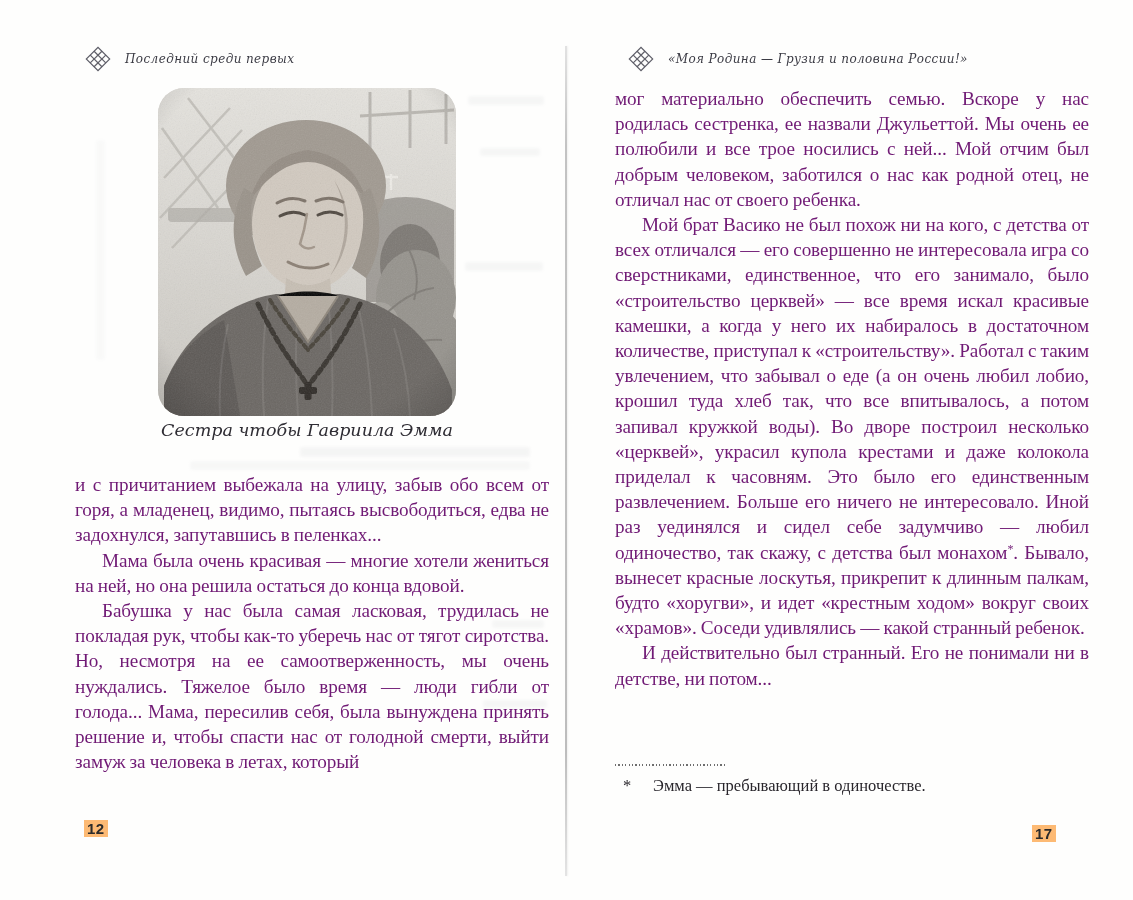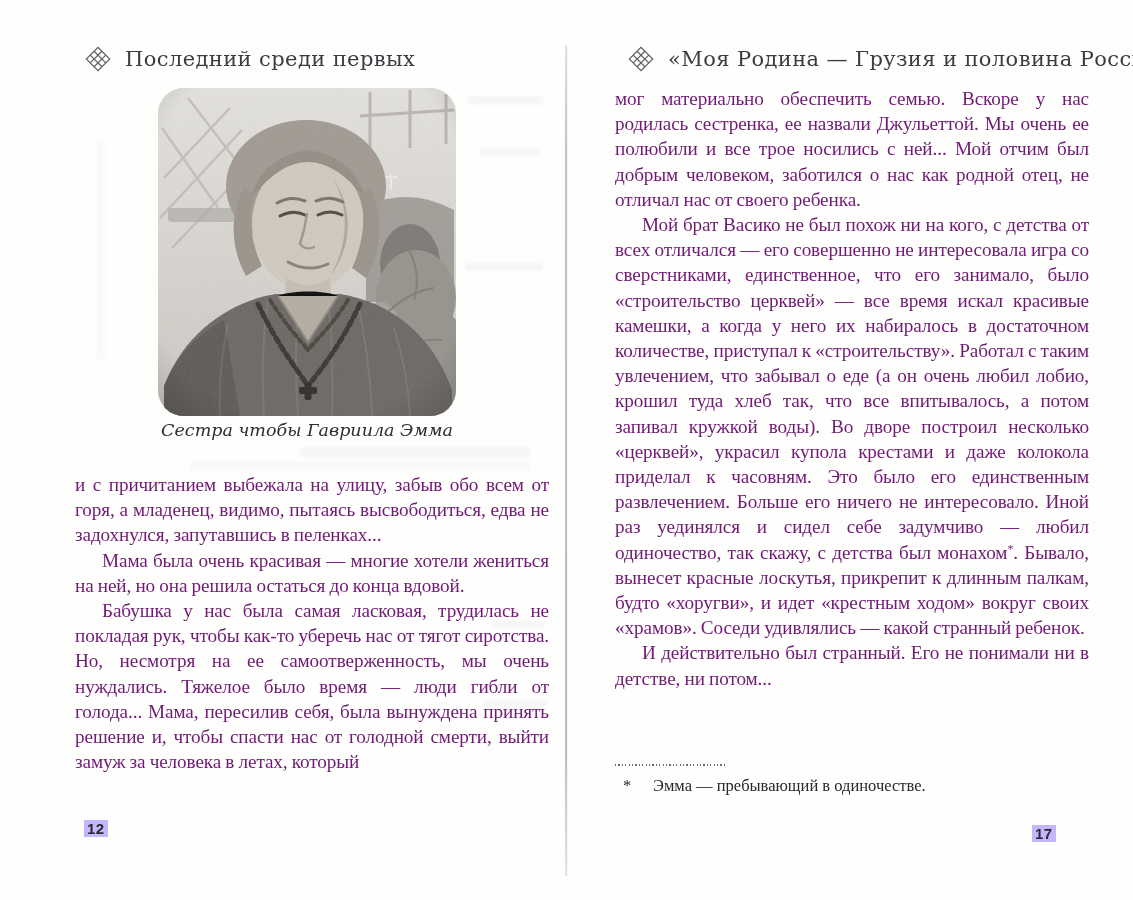--- a/index.html
+++ b/index.html
@@ -21,21 +21,22 @@
   }
 
   
   .running-head {
     top: 46px; height: 26px;
     display: flex; align-items: center; gap: 14px;
     color: #3b3b44;
   }
   .running-head .title {
     font-family: "DejaVu Serif", serif;
-    font-size: 21px;
+    font-style: italic;
+    font-size: 12px;
     letter-spacing: 0.4px;
     white-space: nowrap;
   }
   .orn { width: 26px; height: 26px; flex: 0 0 auto; }
 
   
   figure.photo {
     margin: 0;
     left: 158px; top: 88px; width: 298px; height: 328px;
     border-radius: 26px; overflow: hidden;
@@ -93,21 +94,21 @@
   }
   .fn-text .marker { width: 30px; padding-left: 8px; flex: 0 0 auto; }
 
   
   .pagenum {
     font-family: "Liberation Sans", sans-serif;
     font-size: 15px; font-weight: 600;
     letter-spacing: 0.5px;
     color: #2b2b2b;
     z-index: 5;
-    background: #c4b5fd;
+    background: #fdba74;
     padding: 0 3px;
   }
   .pn-left  { left: 84px;  top: 820px; }
   .pn-right { left: 1032px; top: 825px; }
 
   
   .ghost {
     background: #8f959b;
     opacity: 0.07;
     filter: blur(1.6px);

